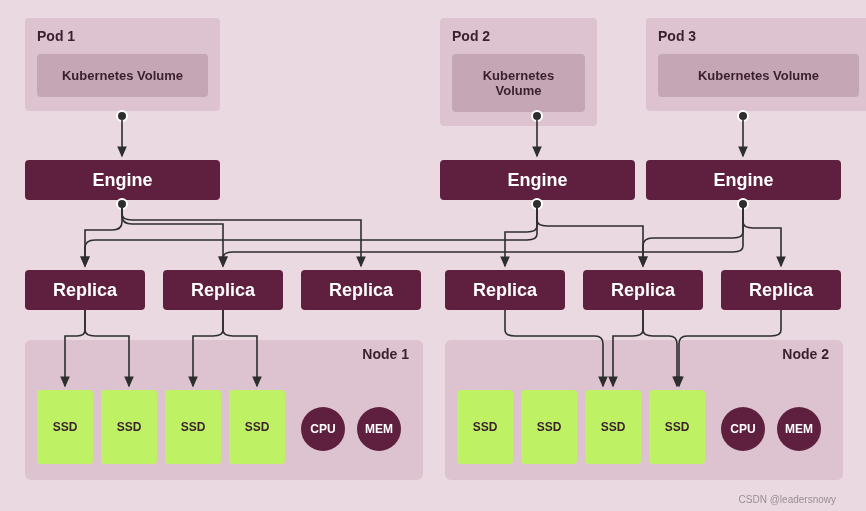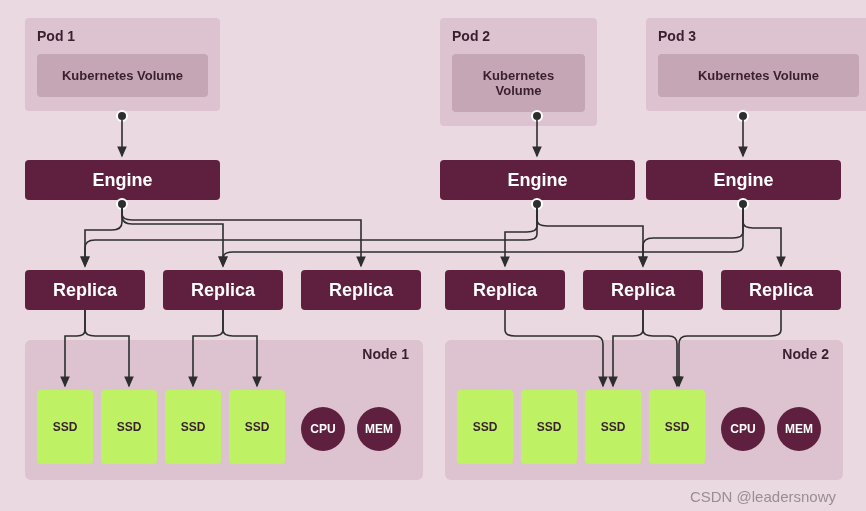--- a/index.html
+++ b/index.html
@@ -80,21 +80,21 @@
     font-weight: 700;
     border-radius: 50%;
     display: flex;
     align-items: center;
     justify-content: center;
   }
   .watermark {
     position: absolute;
     bottom: 6px;
     right: 30px;
-    font-size: 15px;
+    font-size: 10px;
     color: rgba(80,80,80,0.55);
     font-family: sans-serif;
   }
 </style>
 </head>
 <body>
 
 <div class="pod" style="left:25px; top:18px; width:195px;">
   <div class="pod-title">Pod 1</div>
   <div class="kv-box">Kubernetes Volume</div>

